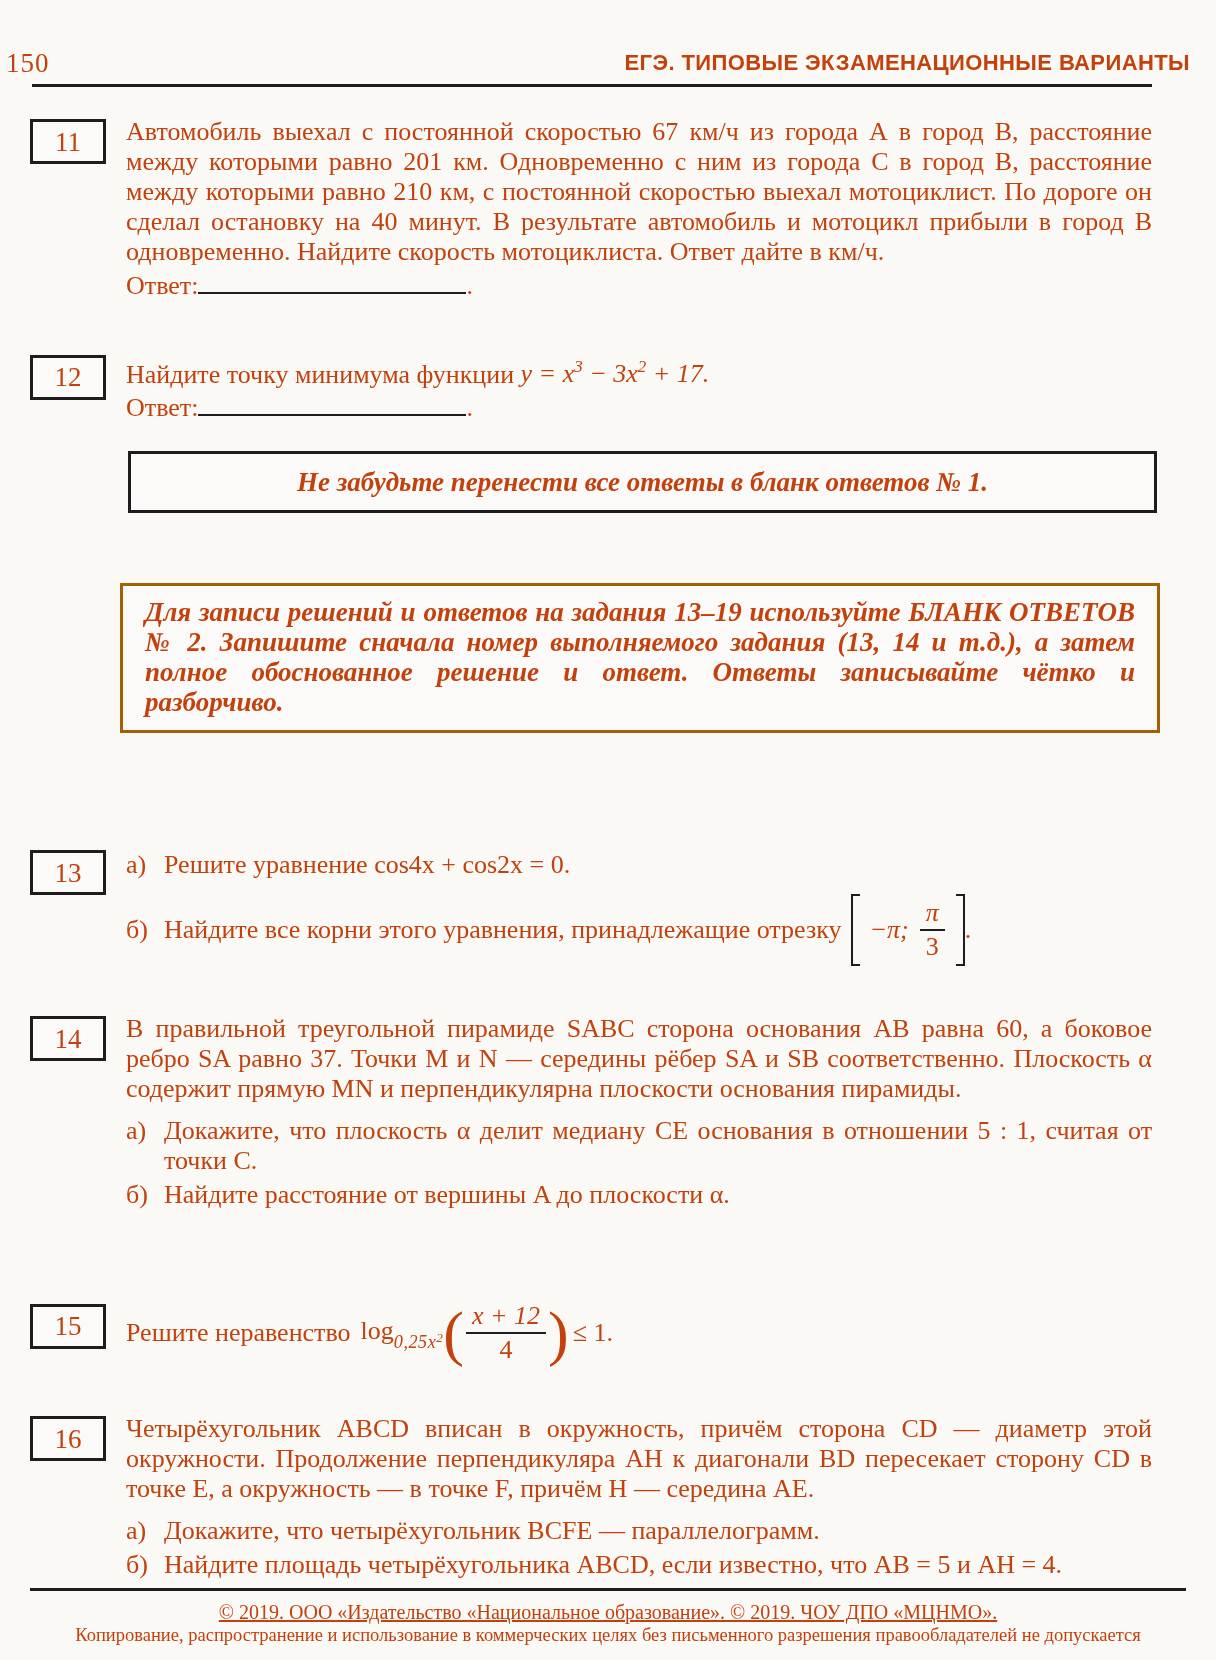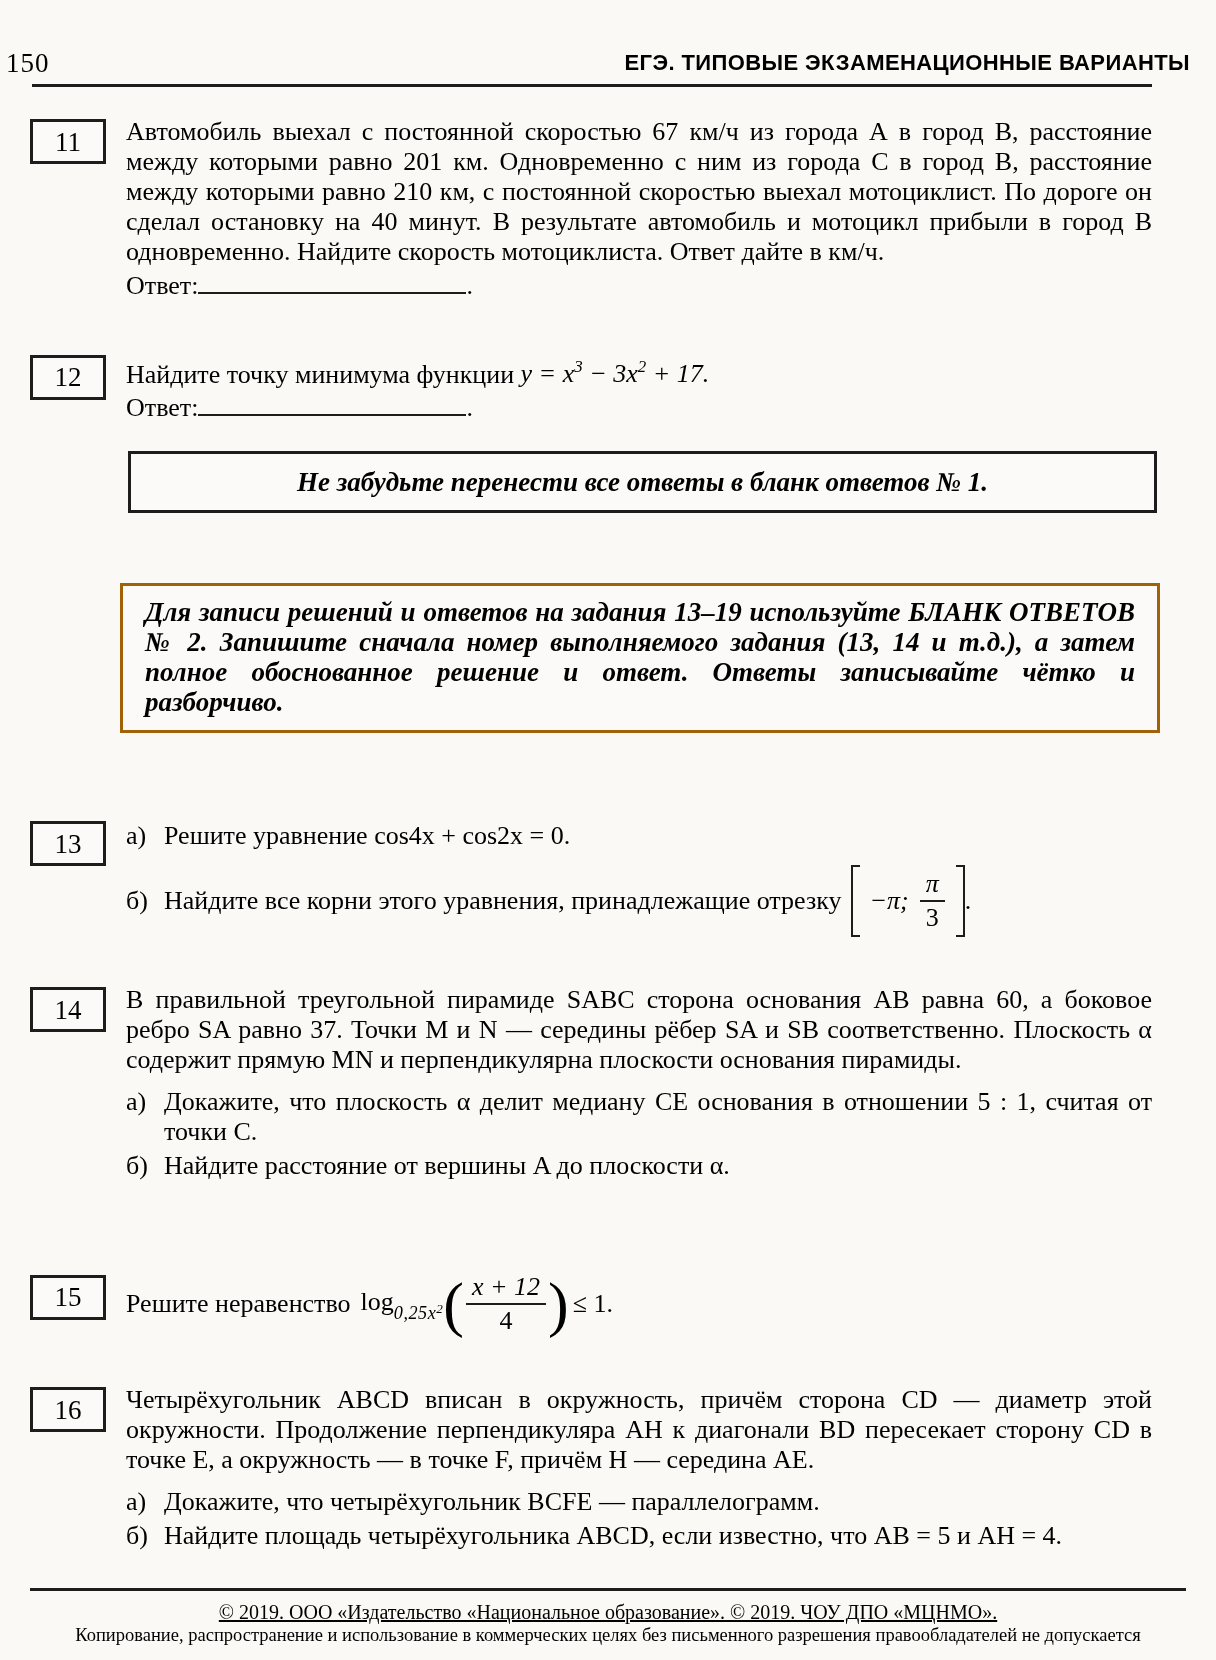--- a/index.html
+++ b/index.html
@@ -1,21 +1,21 @@
 <!DOCTYPE html>
 <html><head>
 <meta charset="utf-8">
 <style>
   html,body {margin:0; padding:0; background:#e9e9e7;}
   .page {
     position:relative;
     width:1216px; height:1660px;
     margin:0 auto;
     background:#faf9f6;
-    color:#000000;
+    color:#c2410c;
     font-family:"Liberation Serif", serif;
     font-size:26px;
     line-height:30px;
     overflow:hidden;
   }
   .content {padding:0 64px 0 30px;}
 
   
   .header-row {
     display:flex; justify-content:space-between; align-items:flex-end;
@@ -125,21 +125,21 @@
     </div>
 
     <div class="notice1">
       <span>Не забудьте перенести все ответы в бланк ответов № 1.</span>
     </div>
 
     <div class="notice2">
       <span>Для записи решений и ответов на задания 13–19 используйте БЛАНК ОТВЕТОВ № 2. Запишите сначала номер выполняемого задания (13, 14 и т.д.), а затем полное обоснованное решение и ответ. Ответы записывайте чётко и разборчиво.</span>
     </div>
 
-    <div class="prob" style="margin-top:86px">
+    <div class="prob" style="margin-top:115px">
       <div class="numbox">13</div>
       <div class="pbody">
         <div class="part" style="margin-top:2px">
           <span class="part-label">а)</span>
           <span class="part-text">Решите уравнение cos4x + cos2x = 0.</span>
         </div>
         <div class="part row-middle" style="margin-top:14px">
           <span class="part-label">б)</span>
           <span>Найдите все корни этого уравнения, принадлежащие отрезку</span>
           <span class="interval">

